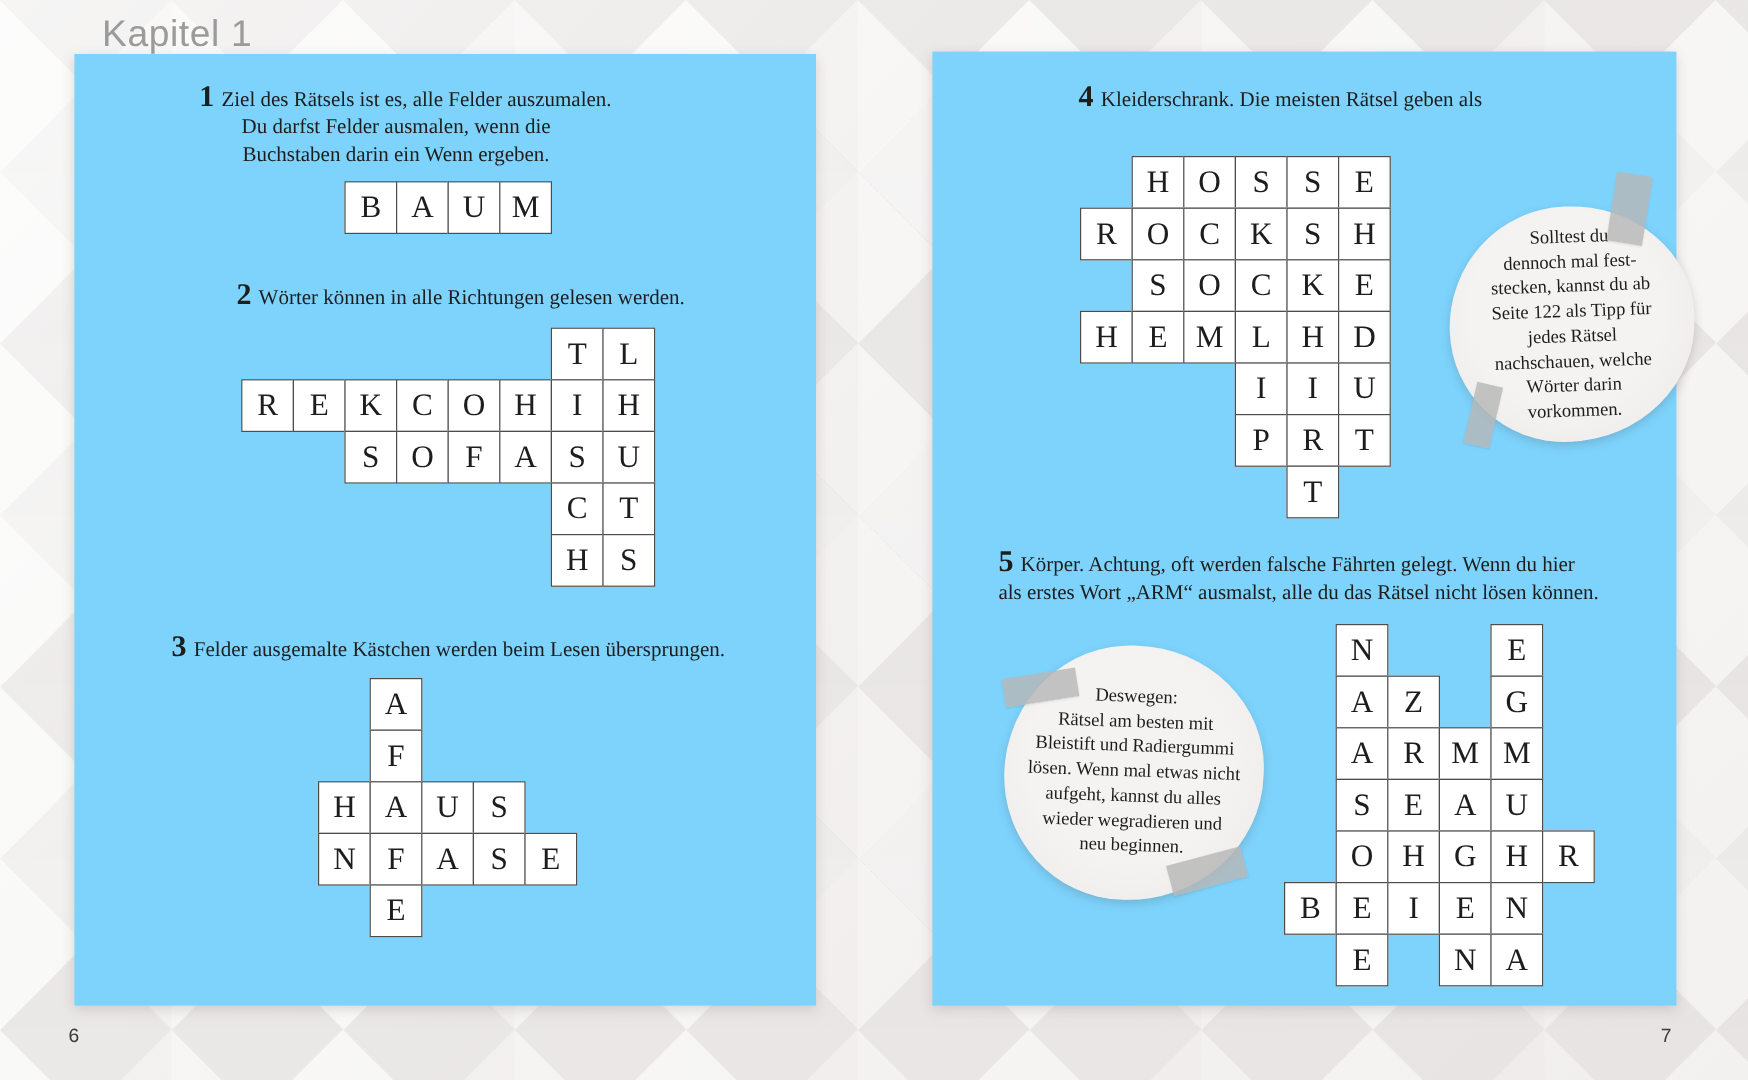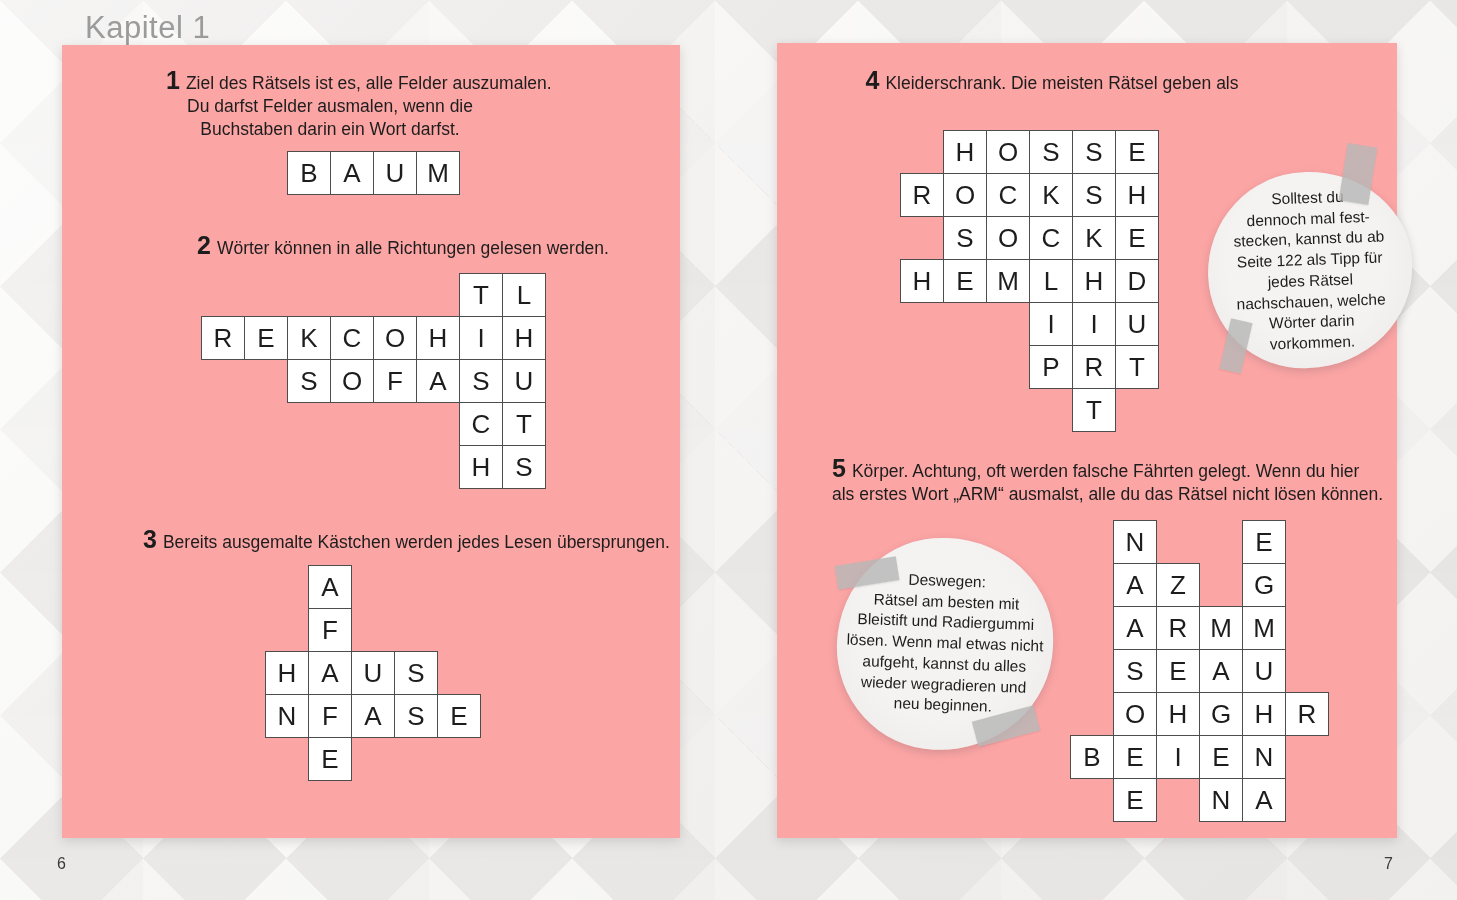--- a/index.html
+++ b/index.html
@@ -13,22 +13,23 @@
     background-image:
       linear-gradient(135deg, rgba(255,255,255,.55) 0%, rgba(255,255,255,0) 38%, rgba(214,210,208,.20) 100%),
       conic-gradient(from 45deg, rgba(255,255,255,.50) 0 25%, rgba(0,0,0,0) 0 50%, rgba(255,255,255,.30) 0 75%, rgba(0,0,0,0) 0),
       conic-gradient(from 45deg, #f4f2f1 0 25%, #eae8e7 0 50%, #f7f6f5 0 75%, #ebe9e8 0);
     background-size:100% 100%, 286px 286px, 143px 143px;
   }
   .page-title{
     position:absolute;left:85px;top:10px;font-size:31px;color:#9b9b9b;letter-spacing:.5px;
   }
   .card{
-    position:absolute;background:#fca5a5;
+    position:absolute;background:#7dd3fc;
     box-shadow:0 3px 10px rgba(100,95,92,.22);
+    font-family:Liberation Serif, serif;
   }
   #card-left{left:62px;top:45px;width:618px;height:793px;}
   #card-right{left:777px;top:43px;width:620px;height:795px;}
   .item-block{position:absolute;font-size:17.5px;line-height:23px;text-align:center;}
   .item-line{white-space:nowrap;}
   .item-block.leftalign{text-align:center;}
   .num{font-weight:800;font-size:25px;padding-right:7px;letter-spacing:-1px;}
   .grid{position:absolute;}
   .cell{
     position:absolute;box-sizing:border-box;background:#fff;border:1.4px solid #4d4d4d;
@@ -56,21 +57,21 @@
 
 <div class="backdrop"></div>
 
 <div class="page-title">Kapitel 1</div>
 
 <div class="card" id="card-left">
 
   <div class="item-block" style="left:104px;top:24px;width:328px;">
     <div class="item-line"><span class="num">1</span><span>Ziel des Rätsels ist es, alle Felder auszumalen.</span></div>
     <div class="item-line">Du darfst Felder ausmalen, wenn die</div>
-    <div class="item-line">Buchstaben darin ein Wort darfst.</div>
+    <div class="item-line">Buchstaben darin ein Wenn ergeben.</div>
   </div>
 
   <div class="grid" style="left:225px;top:106px;">
       <div class="cell" style="left: 0px; top: 0px; width: 44px; height: 44px;">B</div>
       <div class="cell" style="left: 43px; top: 0px; width: 44px; height: 44px;">A</div>
       <div class="cell" style="left: 86px; top: 0px; width: 44px; height: 44px;">U</div>
       <div class="cell" style="left: 129px; top: 0px; width: 44px; height: 44px;">M</div>
     </div>
 
   <div class="item-block leftalign" style="left:135px;top:189px;">
@@ -94,21 +95,21 @@
       <div class="cell" style="left: 215px; top: 86px; width: 44px; height: 44px;">A</div>
       <div class="cell" style="left: 258px; top: 86px; width: 44px; height: 44px;">S</div>
       <div class="cell" style="left: 301px; top: 86px; width: 44px; height: 44px;">U</div>
       <div class="cell" style="left: 258px; top: 129px; width: 44px; height: 44px;">C</div>
       <div class="cell" style="left: 301px; top: 129px; width: 44px; height: 44px;">T</div>
       <div class="cell" style="left: 258px; top: 172px; width: 44px; height: 44px;">H</div>
       <div class="cell" style="left: 301px; top: 172px; width: 44px; height: 44px;">S</div>
     </div>
 
   <div class="item-block leftalign" style="left:81px;top:483px;">
-    <div class="item-line"><span class="num">3</span><span>Bereits ausgemalte Kästchen werden jedes Lesen übersprungen.</span></div>
+    <div class="item-line"><span class="num">3</span><span>Felder ausgemalte Kästchen werden beim Lesen übersprungen.</span></div>
   </div>
 
   <div class="grid" style="left:203px;top:520px;">
       <div class="cell" style="left: 43px; top: 0px; width: 44px; height: 44px;">A</div>
       <div class="cell" style="left: 43px; top: 43px; width: 44px; height: 44px;">F</div>
       <div class="cell" style="left: 0px; top: 86px; width: 44px; height: 44px;">H</div>
       <div class="cell" style="left: 43px; top: 86px; width: 44px; height: 44px;">A</div>
       <div class="cell" style="left: 86px; top: 86px; width: 44px; height: 44px;">U</div>
       <div class="cell" style="left: 129px; top: 86px; width: 44px; height: 44px;">S</div>
       <div class="cell" style="left: 0px; top: 129px; width: 44px; height: 44px;">N</div>
@@ -116,21 +117,21 @@
       <div class="cell" style="left: 86px; top: 129px; width: 44px; height: 44px;">A</div>
       <div class="cell" style="left: 129px; top: 129px; width: 44px; height: 44px;">S</div>
       <div class="cell" style="left: 172px; top: 129px; width: 44px; height: 44px;">E</div>
       <div class="cell" style="left: 43px; top: 172px; width: 44px; height: 44px;">E</div>
     </div>
 
 </div>
 
 <div class="card" id="card-right">
 
-  <div class="item-block" style="left:62px;top:26px;width:426px;">
+  <div class="item-block" style="left:77px;top:26px;width:426px;">
     <div class="item-line"><span class="num">4</span><span>Kleiderschrank. Die meisten Rätsel geben als</span></div>
   </div>
 
   <div class="grid" style="left:123px;top:87px;">
       <div class="cell" style="left: 43px; top: 0px; width: 44px; height: 44px;">H</div>
       <div class="cell" style="left: 86px; top: 0px; width: 44px; height: 44px;">O</div>
       <div class="cell" style="left: 129px; top: 0px; width: 44px; height: 44px;">S</div>
       <div class="cell" style="left: 172px; top: 0px; width: 44px; height: 44px;">S</div>
       <div class="cell" style="left: 215px; top: 0px; width: 44px; height: 44px;">E</div>
       <div class="cell" style="left: 0px; top: 43px; width: 44px; height: 44px;">R</div>

